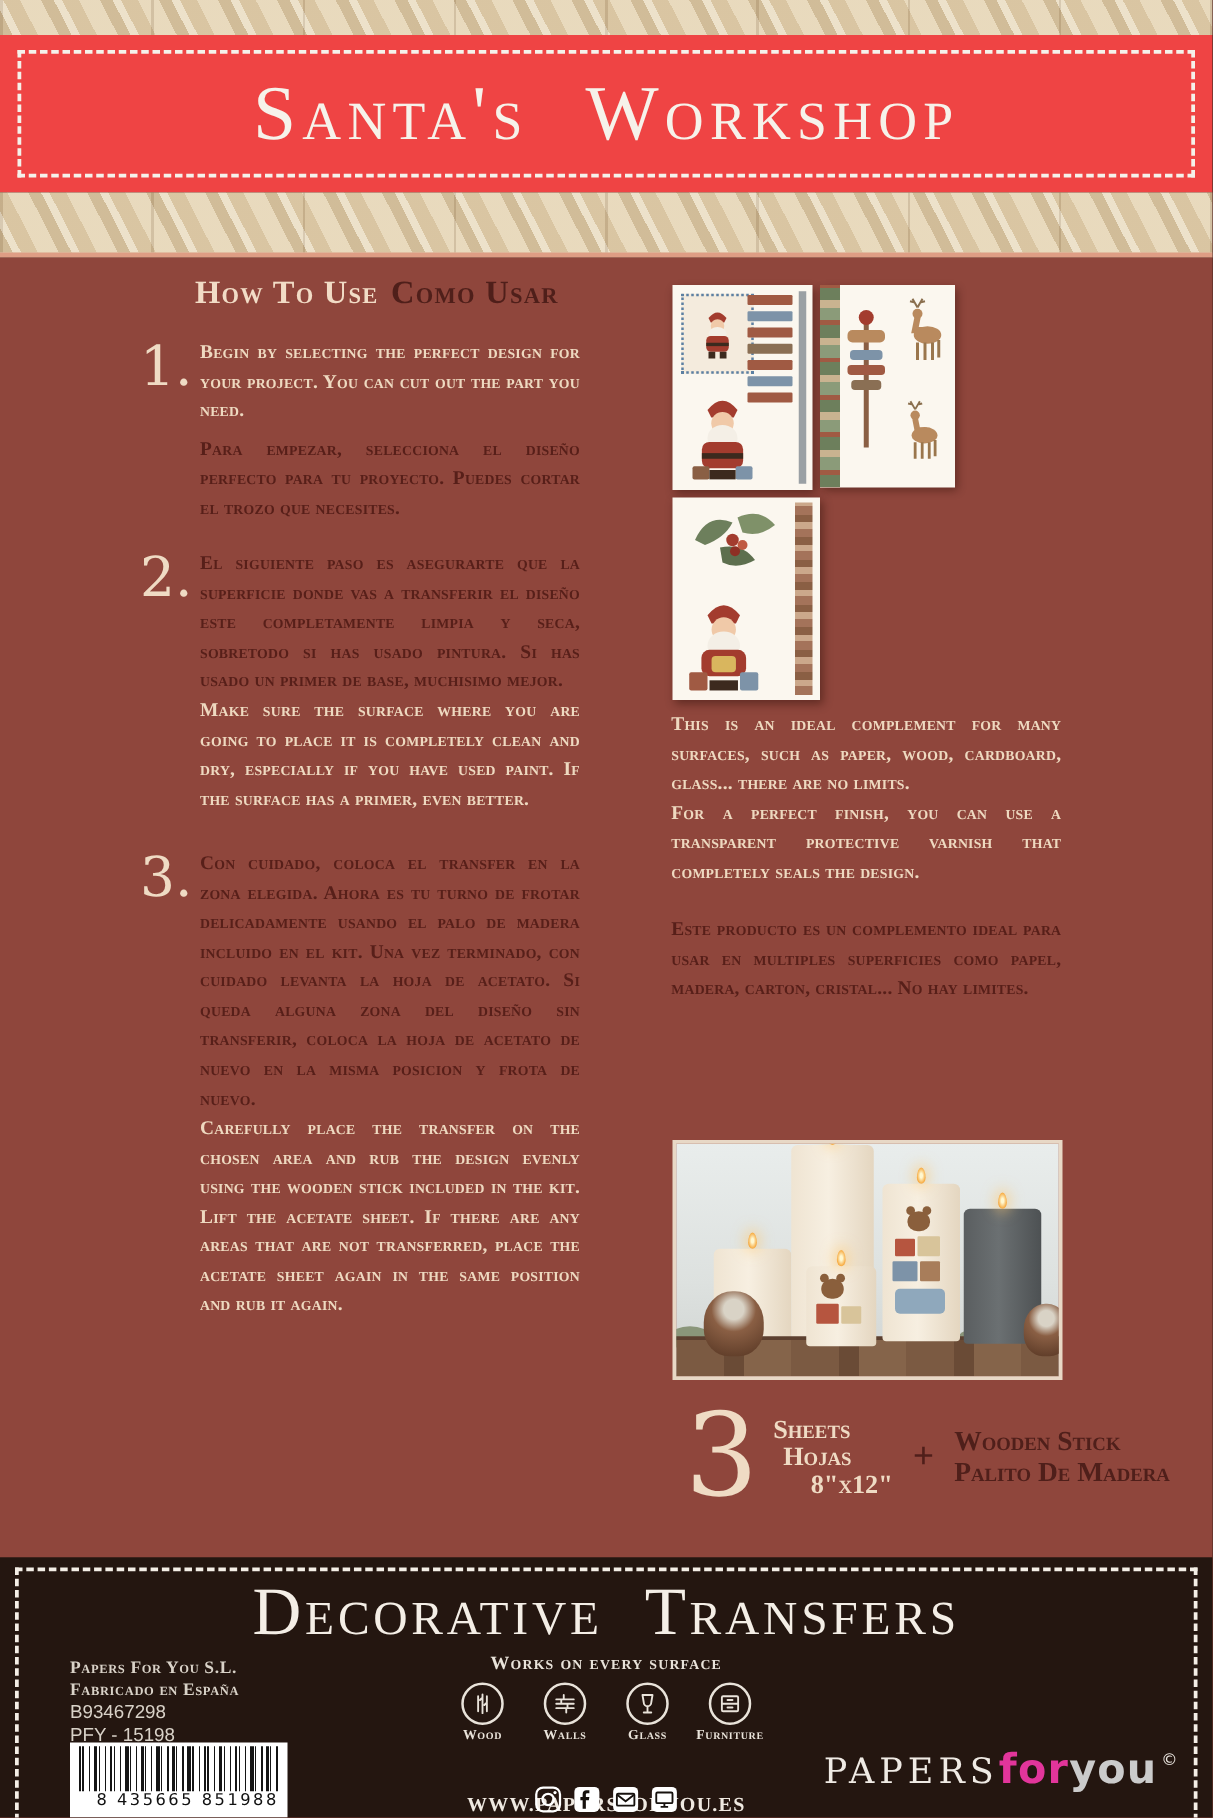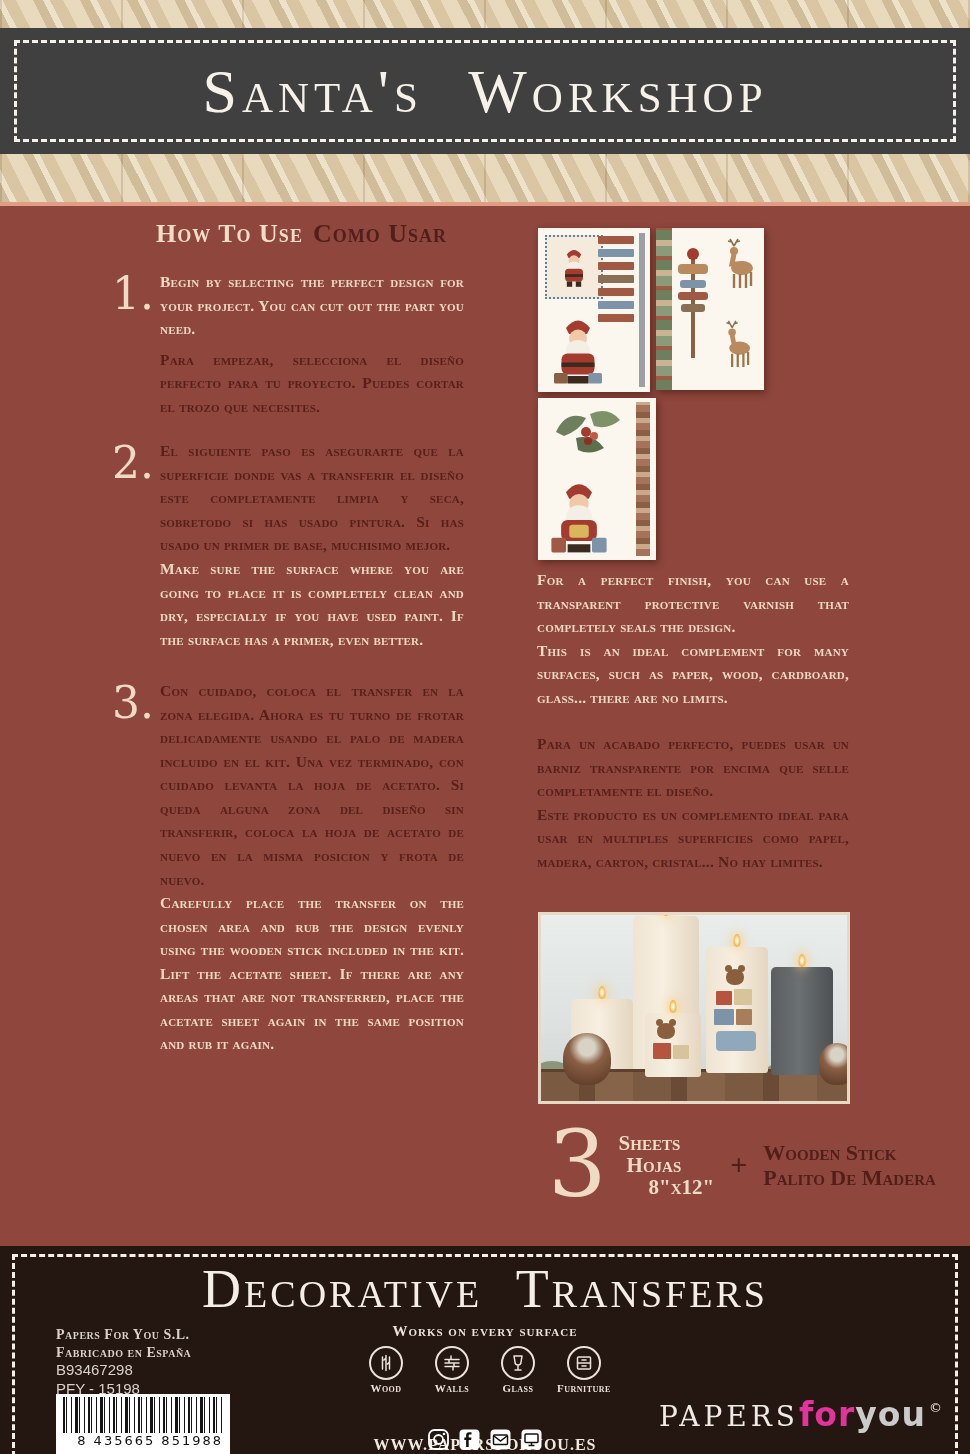--- a/index.html
+++ b/index.html
@@ -13,21 +13,21 @@
     position:absolute; left:0; right:0;
     background-color:#e5d6ba;
     background-image:
       repeating-linear-gradient(63deg, rgba(176,146,98,.38) 0 9px, rgba(255,252,240,.30) 9px 15px, rgba(193,162,112,.32) 15px 27px, rgba(243,229,199,.25) 27px 42px),
       repeating-linear-gradient(90deg, rgba(122,92,60,.28) 0 2px, rgba(0,0,0,0) 2px 121px);
   }
   .wood-top { top:0; height:28px; }
   .wood-mid { top:154px; height:52px; border-bottom:4px solid #de9d84; }
 
   
-  .header-band { position:absolute; top:28px; left:0; right:0; height:126px; background:#404040; }
+  .header-band { position:absolute; top:28px; left:0; right:0; height:126px; background:#ef4444; }
   .header-frame { position:absolute; inset:12px 14px; border:3px dashed #f5f1ea;
     display:flex; align-items:center; justify-content:center; }
   .header-title { font:400 62px/1 "Liberation Serif", serif; font-variant:small-caps;
     color:#f6f2ea; letter-spacing:5px; word-spacing:26px; white-space:nowrap; }
 
   
   .main { position:absolute; top:206px; left:0; right:0; height:1040px; background:#8f463c; }
 
   .howto { position:absolute; left:156px; top:12px; font:700 26px/1.2 "Liberation Serif", serif;
     font-variant:small-caps; letter-spacing:1px; white-space:nowrap; }
@@ -262,25 +262,24 @@
         <rect x="14" y="30" width="12" height="8" rx="2" fill="#d9b65e"></rect>
         <rect x="3" y="38" width="9" height="9" rx="1" fill="#a05a43"></rect>
         <rect x="28" y="38" width="9" height="9" rx="1" fill="#7d93a8"></rect>
         <rect x="13" y="42" width="14" height="5" fill="#3c2a1e"></rect>
       </svg>
     </div>
     <div class="ornament-strip"></div>
   </div>
 
   <div class="finish-en">
+    <p class="ptx en">This is an ideal complement for many surfaces, such as paper, wood, cardboard, glass... there are no limits.</p>
     <p class="ptx en">For a perfect finish, you can use a transparent protective varnish that completely seals the design.</p>
-    <p class="ptx en">This is an ideal complement for many surfaces, such as paper, wood, cardboard, glass... there are no limits.</p>
   </div>
   <div class="finish-es">
-    <p class="ptx es">Para un acabado perfecto, puedes usar un barniz transparente por encima que selle completamente el diseño.</p>
     <p class="ptx es">Este producto es un complemento ideal para usar en multiples superficies como papel, madera, carton, cristal... No hay limites.</p>
   </div>
 
   <div class="photo">
     <div class="greens" style="left:-4px; bottom:26px;"></div>
     <div class="greens" style="right:50px; bottom:24px;"></div>
     <div class="candle cream" style="left:30px; bottom:30px; width:62px; height:72px;">
         <div class="flame"></div>
       </div>
     <div class="candle cream" style="left:92px; bottom:30px; width:66px; height:155px;">

